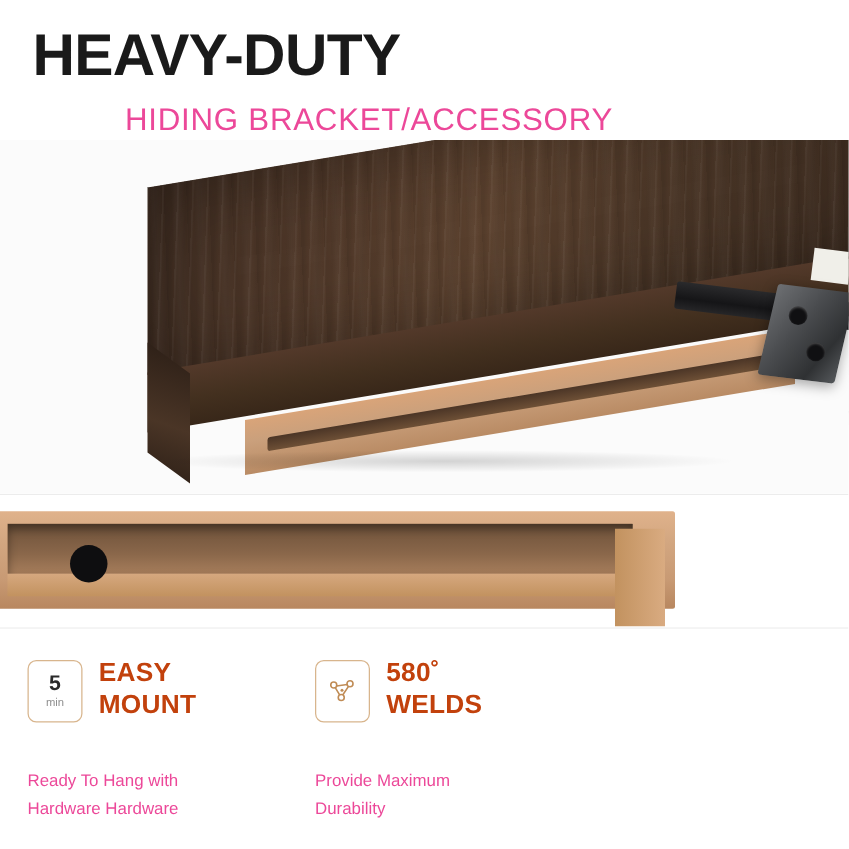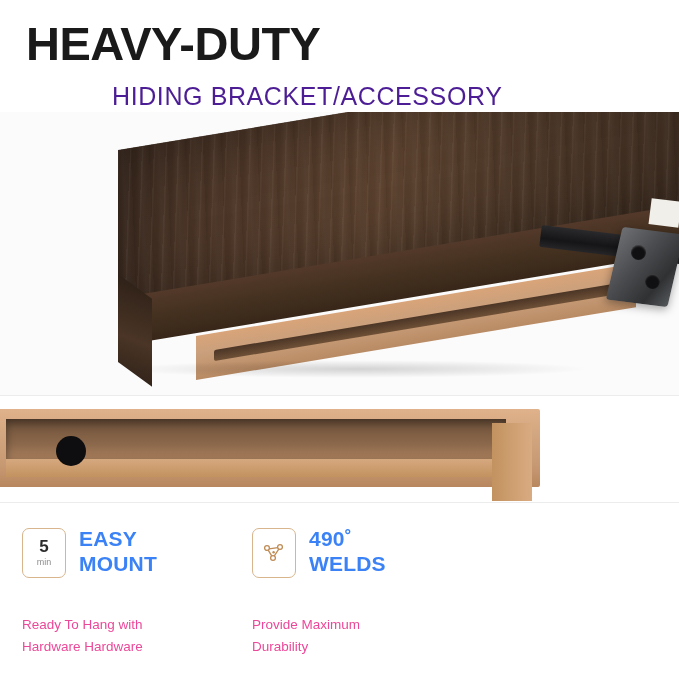--- a/index.html
+++ b/index.html
@@ -40,26 +40,26 @@
     top: 18px;
     font-size: 47px;
     line-height: 52px;
     font-weight: bold;
     letter-spacing: -0.5px;
     color: #1a1a1a;
     white-space: nowrap;
   }
   .title-sub {
     position: absolute;
-    left: 112px;
+    left: 100px;
     top: 82px;
     font-size: 25px;
     line-height: 28px;
     letter-spacing: 0.6px;
-    color: #4c1d95;
+    color: #ec4899;
     white-space: nowrap;
     text-align: right;
   }
 
   
   .hero {
     position: absolute;
     left: 0;
     top: 112px;
     width: 679px;
@@ -312,21 +312,21 @@
   .badge-icon {
     width: 26px;
     height: 26px;
   }
   .feat-title {
     position: absolute;
     left: 57px;
     top: -2px;
     font-size: 21px;
     font-weight: bold;
-    color: #3b82f6;
+    color: #c2410c;
     line-height: 25px;
     letter-spacing: 0.2px;
     white-space: nowrap;
   }
   .feat-desc {
     position: absolute;
     left: 0;
     top: 86px;
     font-size: 13.5px;
     line-height: 22px;
@@ -420,21 +420,21 @@
         <div class="badge">
           <svg class="badge-icon" viewBox="0 0 26 26">
             <circle cx="6" cy="8" r="2.4" fill="none" stroke="#c08c56" stroke-width="1.3"></circle>
             <circle cx="19" cy="7" r="2.4" fill="none" stroke="#c08c56" stroke-width="1.3"></circle>
             <circle cx="12" cy="18" r="2.4" fill="none" stroke="#c08c56" stroke-width="1.3"></circle>
             <path d="M8.2,8.8 L16.7,7.6 M7.2,10.1 L10.7,15.9 M17.8,9.1 L13.3,15.8" stroke="#c08c56" stroke-width="1.3" fill="none"></path>
             <circle cx="12.6" cy="12.2" r="1.2" fill="#c08c56"></circle>
           </svg>
         </div>
         <div class="feat-title">
-          <div>490˚</div>
+          <div>580˚</div>
           <div>WELDS</div>
         </div>
       </div>
       <div class="feat-desc">
         <div>Provide Maximum</div>
         <div>Durability</div>
       </div>
     </div>
 
 

